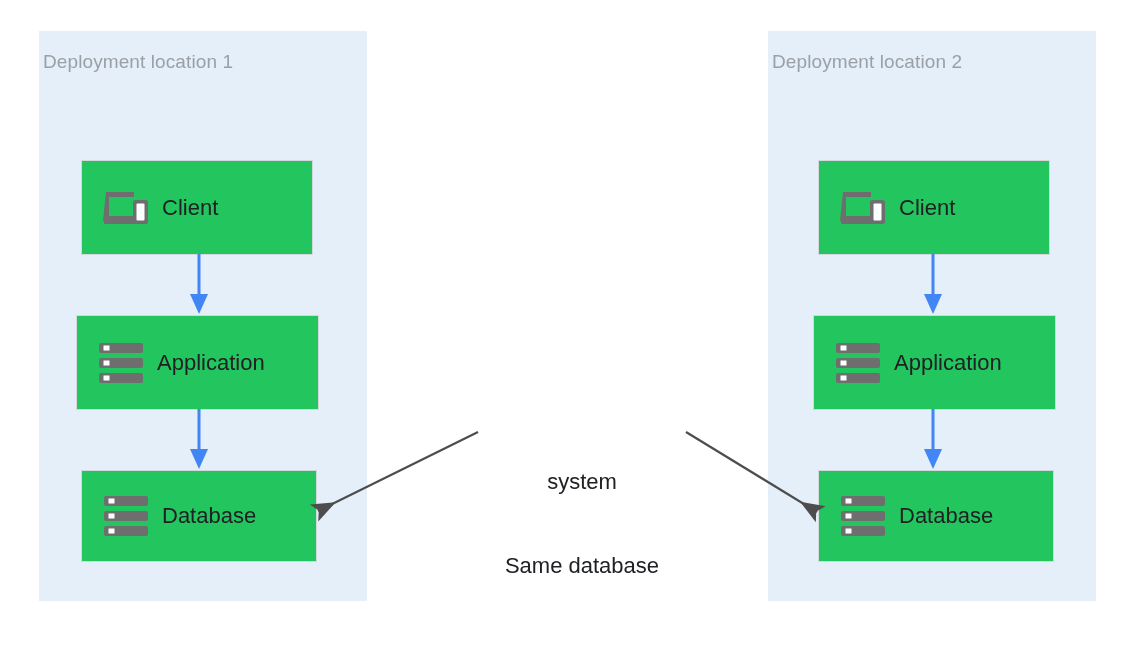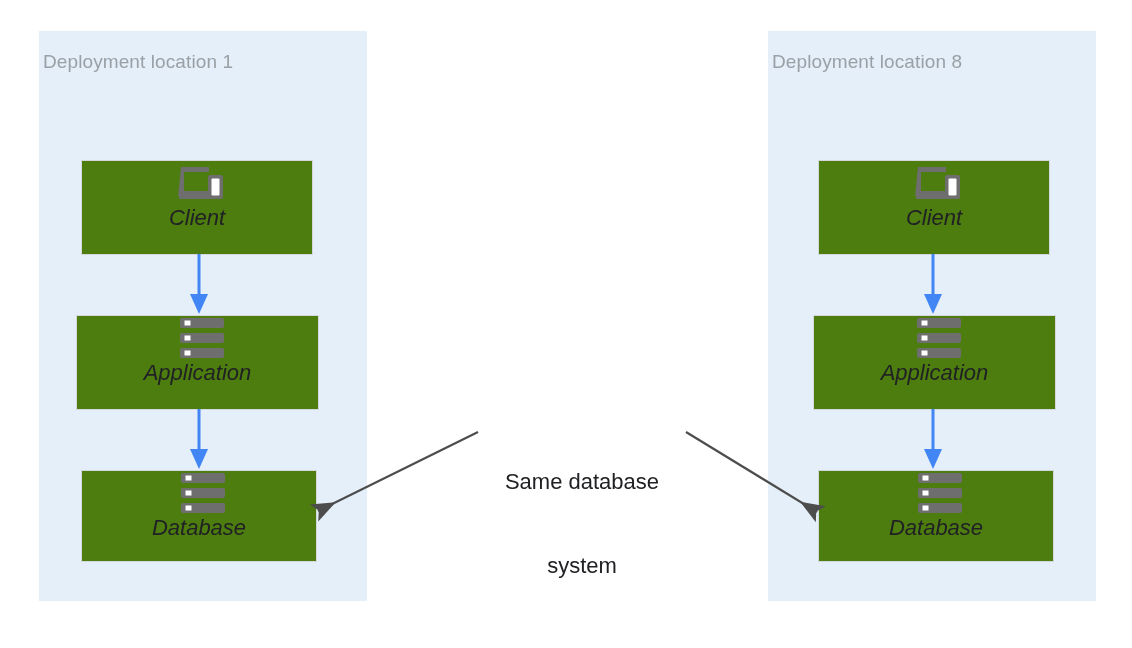--- a/index.html
+++ b/index.html
@@ -31,27 +31,26 @@
     font-size: 19px;
     color: #9aa0a6;
     letter-spacing: 0.1px;
     white-space: nowrap;
   }
 
   
   .node {
     position: absolute;
     box-sizing: border-box;
-    background: #4d7c0f;
+    background: #22c55e;
     border: 1px solid #d4d8dd;
     display: flex;
-    flex-direction: column;
+    flex-direction: row;
     align-items: center;
     justify-content: flex-start;
-    font-style: italic;
   }
   .node-icon {
     width: 52px;
     height: 44px;
     margin-left: 18px;
     margin-right: 10px;
     flex: 0 0 auto;
     display: flex;
     align-items: center;
     justify-content: center;
@@ -142,21 +141,21 @@
         <rect x="1" y="16" width="44" height="10" rx="2" fill="#6e6e6e"></rect>
         <rect x="5.5" y="18.5" width="6" height="5" fill="#ffffff"></rect>
         <rect x="1" y="31" width="44" height="10" rx="2" fill="#6e6e6e"></rect>
         <rect x="5.5" y="33.5" width="6" height="5" fill="#ffffff"></rect>
       </svg>
     </span>
     <span class="node-label">Database</span>
   </div>
 
   <div class="zone" style="left:768px; top:31px; width:328px; height:570px;">
-    <div class="zone-label">Deployment location 8</div>
+    <div class="zone-label">Deployment location 2</div>
   </div>
 
   <div class="node" style="left:818px; top:160px; width:232px; height:95px;">
     <span class="node-icon">
       <svg width="46" height="36" viewBox="0 0 46 36" aria-hidden="true">
         <path d="M3 2 h28 v5 h-25 v19 h25 v5 h-31 z" fill="#6e6e6e"></path>
         <rect x="1" y="28" width="32" height="6" rx="1" fill="#6e6e6e"></rect>
         <rect x="30" y="10" width="15" height="24" rx="2.5" fill="#6e6e6e"></rect>
         <rect x="33.5" y="13.5" width="8" height="17" rx="1" fill="#ffffff"></rect>
       </svg>
@@ -213,17 +212,17 @@
       </marker>
       <marker id="ah-right" markerWidth="11" markerHeight="11" refX="9" refY="5.5" orient="auto" markerUnits="strokeWidth">
         <polygon points="0,5.5 11,1.2 8.6,5.5 11,9.8" fill="#4d4d4d"></polygon>
       </marker>
     </defs>
     <line x1="478" y1="432" x2="318" y2="511" stroke="#4d4d4d" stroke-width="2.2" marker-end="url(#ah-left)"></line>
     <line x1="686" y1="432" x2="817" y2="512" stroke="#4d4d4d" stroke-width="2.2" marker-end="url(#ah-right)"></line>
   </svg>
 
   <div class="callout-text" style="left:452px; top:412px; width:260px;">
+    <div>system</div>
     <div>Same database</div>
-    <div>system</div>
   </div>
 
 </div>
 
 </body></html>

